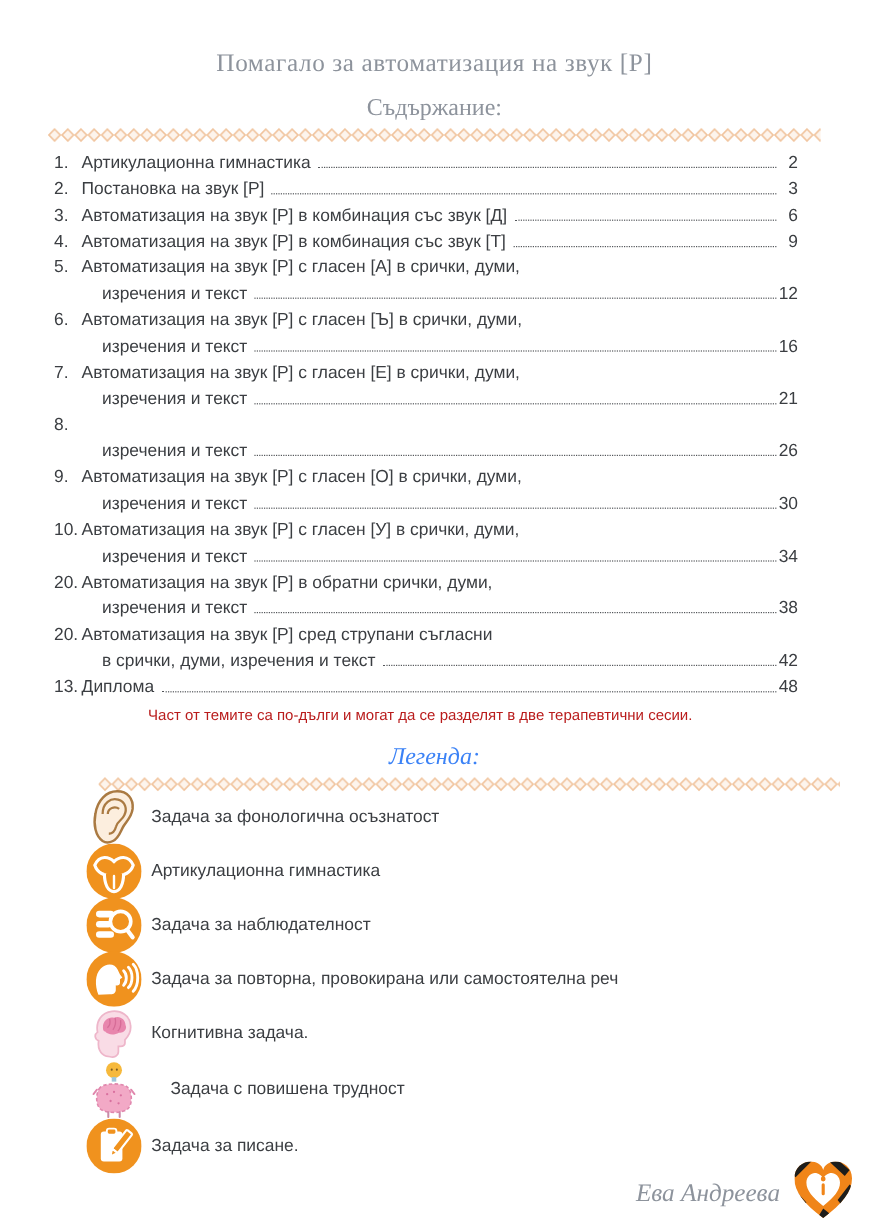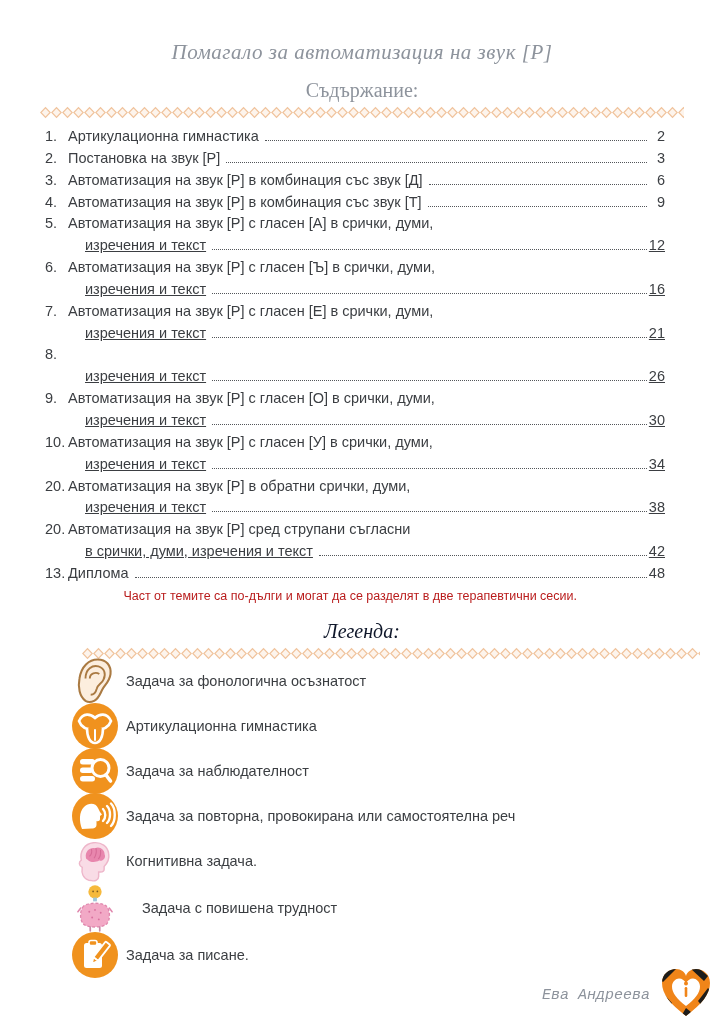--- a/index.html
+++ b/index.html
@@ -1,42 +1,42 @@
 <!DOCTYPE html>
 <html><head>
 <meta charset="utf-8">
 <style>
   html,body{margin:0;padding:0;background:#ffffff;}
   .page{position:relative;width:724px;height:1024px;background:#ffffff;overflow:hidden;
         font-family:"Liberation Sans",sans-serif;color:#3b3e42;}
   .doc-title{position:absolute;top:40px;left:0;width:724px;text-align:center;
-             font-family:"Liberation Serif",serif;font-style:italic;font-size:21px;
+             font-family:"Liberation Serif",serif;font-size:21px;
              color:#8d939c;letter-spacing:0.5px;}
   .toc-heading{position:absolute;top:79px;left:0;width:724px;text-align:center;
              font-family:"Liberation Serif",serif;font-size:20px;color:#8d939c;}
   .divider1{position:absolute;left:40px;top:106px;}
   .divider2{position:absolute;left:82px;top:647px;}
   .toc{position:absolute;left:45px;top:126px;width:620px;font-size:14.5px;}
   .tr{display:flex;align-items:baseline;line-height:21.85px;}
   .tn{flex:none;width:23px;}
   .tt{flex:none;white-space:nowrap;}
-  .tr2{padding-left:40px;text-decoration:underline;}
+  .tr2{padding-left:40px;}
   .dots{flex:1 1 auto;margin:0 2px 4px 6px;border-bottom:1.8px dotted #53565a;}
   .tp{flex:none;min-width:16px;text-align:right;}
   .note{position:absolute;top:589px;left:0;width:577px;text-align:right;
         font-size:12.5px;color:#b91c1c;}
   .legend-heading{position:absolute;top:620px;left:0;width:724px;text-align:center;
-        font-family:"Liberation Serif",serif;font-style:italic;font-size:20px;color:#0f172a;}
+        font-family:"Liberation Serif",serif;font-style:italic;font-size:20px;color:#3b82f6;}
   .legend{position:absolute;left:64px;top:658px;width:600px;display:flex;flex-direction:column;}
   .legend-item{display:flex;align-items:center;height:45px;}
   .legend-item.tall{height:49px;gap:16px;}
   .legend-icon{flex:none;width:62px;display:flex;justify-content:center;align-items:center;}
   .legend-label{font-size:14.5px;color:#3b3e42;}
   .footer{position:absolute;right:12px;bottom:2px;display:flex;align-items:center;gap:10px;}
-  .author{font-family:Liberation Mono, monospace;font-style:italic;font-size:15px;color:#8d939c;}
+  .author{font-family:Liberation Serif, serif;font-style:italic;font-size:21px;color:#8d939c;}
 </style>
 </head>
 <body>
 
 <div class="page">
 
   <div class="doc-title">Помагало за автоматизация на звук [Р]</div>
   <div class="toc-heading">Съдържание:</div>
 
   <svg class="divider1" width="644" height="13" viewBox="0 0 644 13">

